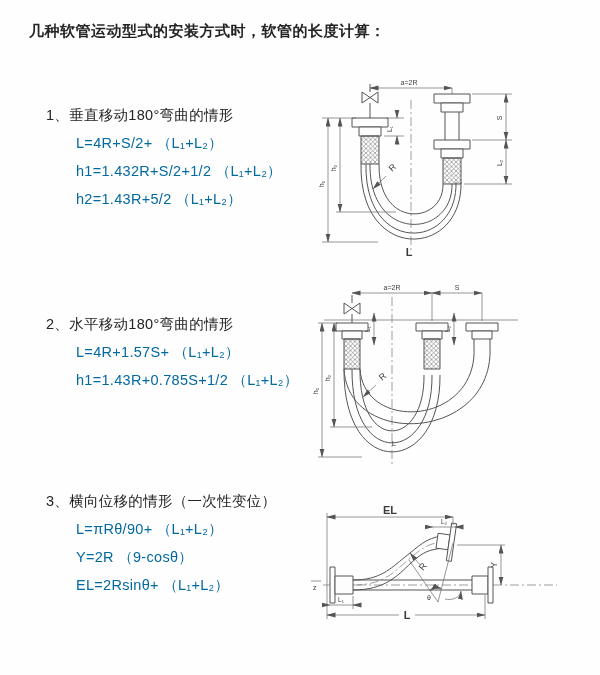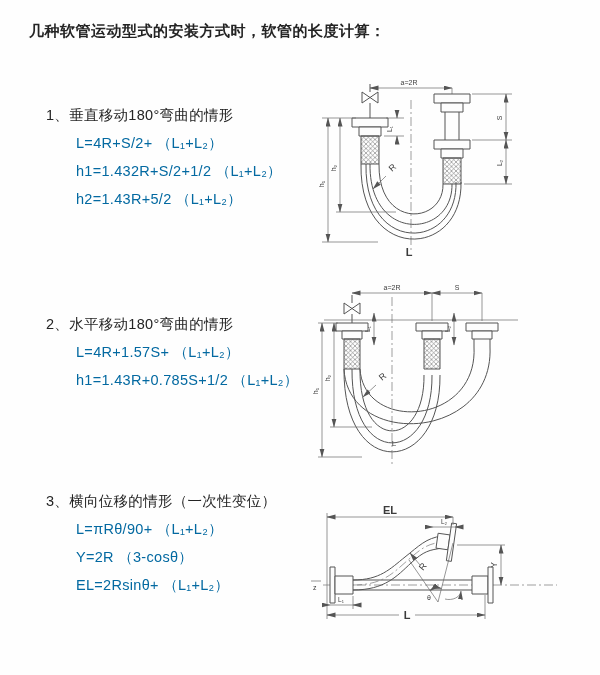--- a/index.html
+++ b/index.html
@@ -48,21 +48,21 @@
 
   <section class="sec sec2">
     <div class="sec-heading">2、水平移动180°弯曲的情形</div>
     <div class="formula">L=4R+1.57S+ （L₁+L₂）</div>
     <div class="formula">h1=1.43R+0.785S+1/2 （L₁+L₂）</div>
   </section>
 
   <section class="sec sec3">
     <div class="sec-heading">3、横向位移的情形（一次性变位）</div>
     <div class="formula">L=πRθ/90+ （L₁+L₂）</div>
-    <div class="formula">Y=2R （3-cosθ）</div>
+    <div class="formula">Y=2R （9-cosθ）</div>
     <div class="formula">EL=2Rsinθ+ （L₁+L₂）</div>
   </section>
 
   <svg class="dg dg1" width="288" height="192" viewBox="0 0 288 192">
     <defs>
       <pattern id="cross1" width="4.5" height="4.5" patternUnits="userSpaceOnUse">
         <path d="M0,4.5 L4.5,0 M0,0 L4.5,4.5" stroke="#777" stroke-width="0.6"></path>
       </pattern>
       <marker id="ar1" markerWidth="9" markerHeight="6" refX="8.5" refY="2.5" orient="auto-start-reverse" markerUnits="userSpaceOnUse">
         <path d="M0,0 L9,2.5 L0,5 Z" fill="#555"></path>

